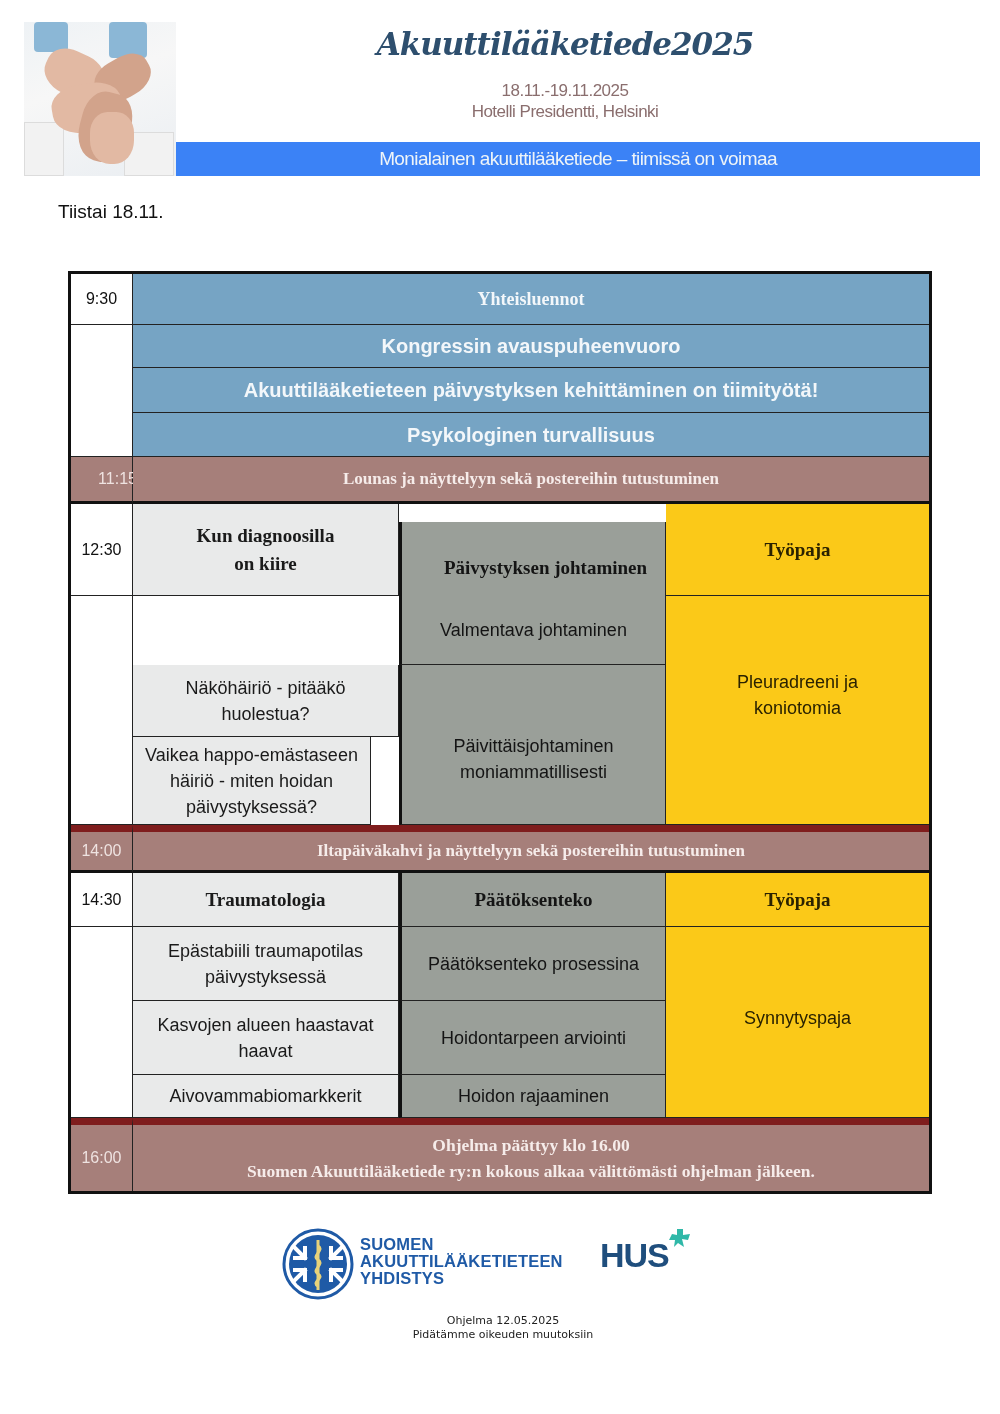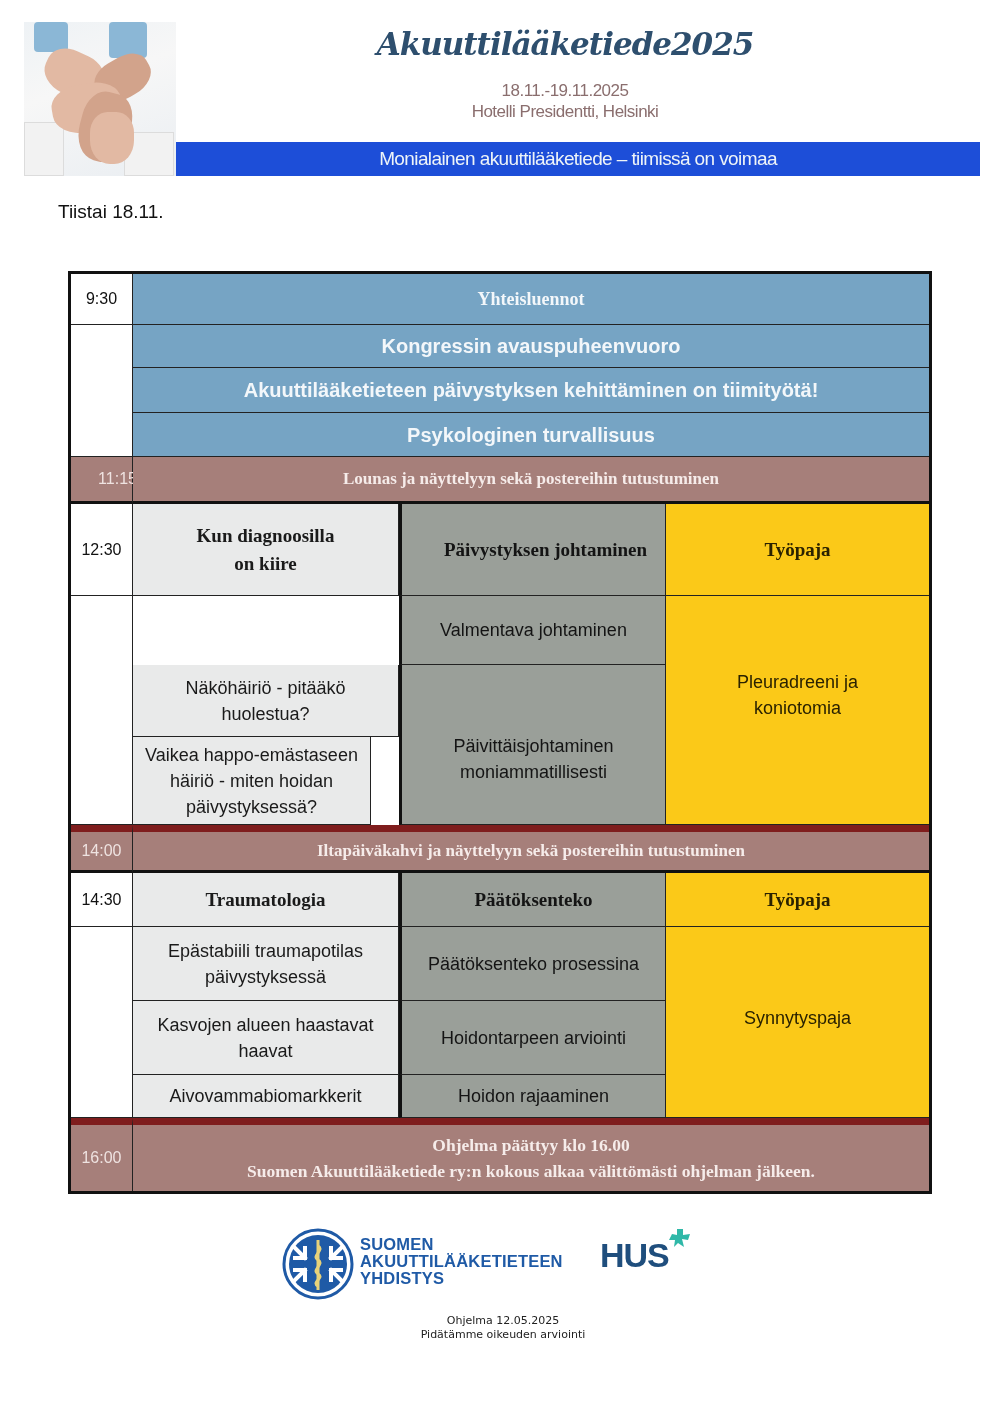--- a/index.html
+++ b/index.html
@@ -14,21 +14,21 @@
   .photo .sleeve { position: absolute; background: #8bb7d6; border-radius: 4px; }
   .photo .hand { position: absolute; background: #e2b9a3; border-radius: 40% 40% 45% 45%; }
   .photo .hand.dark { background: #d2a38b; }
   .photo .coat { position: absolute; background: #f2f2f2; border: 1px solid #dcdcdc; }
 
   .title { left: 300px; width: 530px; top: 26px; text-align: center;
            font-family: "DejaVu Serif", serif; font-style: italic; font-weight: bold;
            font-size: 31px; color: #2e4f6e; letter-spacing: -1px; }
   .dates { left: 300px; width: 530px; top: 80px; text-align: center;
            font-size: 17px; color: #8a6e6e; letter-spacing: -0.5px; line-height: 21px; }
-  .banner { left: 176px; top: 142px; width: 804px; height: 34px; background: #1d4ed8;
+  .banner { left: 176px; top: 142px; width: 804px; height: 34px; background: #3b82f6;
             display: flex; align-items: center; justify-content: center;
             color: #eef4f8; font-size: 19px; letter-spacing: -0.6px; }
   .day { left: 58px; top: 201px; font-size: 19px; color: #111; }
 
   
   .table { left: 68px; top: 271px; width: 864px; height: 923px; border: 3px solid #111; }
   .cell { position: absolute; display: flex; align-items: center; justify-content: center;
           text-align: center; border-right: 1.5px solid #222; border-bottom: 1.5px solid #222;
           line-height: 26px; }
   .time { background: #fff; font-size: 16px; color: #111; }
@@ -107,21 +107,21 @@
     <span>Lounas ja näyttelyyn sekä postereihin tutustuminen</span>
   </div>
 
   <div class="cell time" style="left:0;top:230px;width:62px;height:92px;">
     <span>12:30</span>
   </div>
   <div class="cell light hdr" style="left:62px;top:230px;width:266px;height:92px;flex-direction:column;line-height:28px;">
     <span>Kun diagnoosilla</span>
     <span>on kiire</span>
   </div>
-  <div class="cell grey hdr thick-l" style="left:328px;top:230px;width:267px;height:92px;padding-left:24px;">
+  <div class="cell grey hdr thick-l" style="left:328px;top:248px;width:267px;height:92px;padding-left:24px;">
     <span>Päivystyksen johtaminen</span>
   </div>
   <div class="cell yellow hdr" style="left:595px;top:230px;width:263px;height:92px;border-right:none;">
     <span>Työpaja</span>
   </div>
 
   <div class="cell time" style="left:0;top:322px;width:62px;height:229px;"></div>
 
   <div class="cell light" style="left:62px;top:391px;width:266px;height:72px;">
     <span style="width:200px;">Näköhäiriö - pitääkö huolestua?</span>
@@ -214,14 +214,14 @@
   <div>YHDISTYS</div>
 </div>
 
 <div class="abs hus">HUS</div>
 <svg class="abs hus-mark" viewBox="0 0 24 20">
   <path d="M9 0 L15 0 L15 6 L22 5 L20 11 L14 10 L16 18 L10 14 L6 18 L7 11 L1 11 L4 5 L9 6 Z" fill="#2fb8a8"></path>
 </svg>
 
 <div class="abs footnote">
   <div>Ohjelma 12.05.2025</div>
-  <div>Pidätämme oikeuden arviointi</div>
+  <div>Pidätämme oikeuden muutoksiin</div>
 </div>
 
 </body></html>

